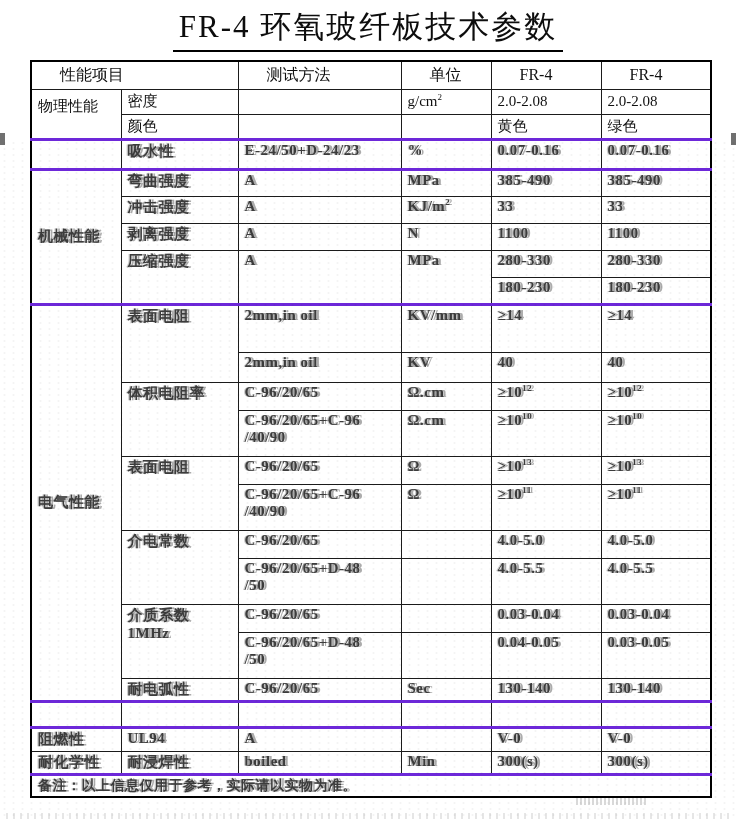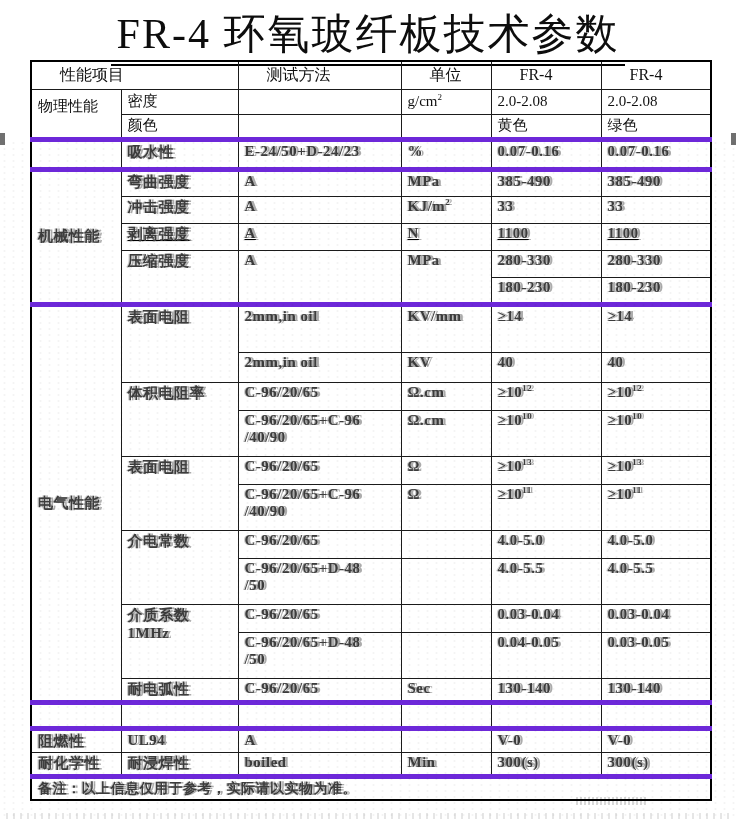--- a/index.html
+++ b/index.html
@@ -20,21 +20,21 @@
     pointer-events:none;
   }
   .scan-strip{
     position:absolute;left:6px;right:6px;height:6px;bottom:8px;
     background-image:repeating-linear-gradient(90deg, rgba(0,0,0,0.22) 0 2px, transparent 2px 7px);
     opacity:.45;
   }
   .title-wrap{position:absolute;top:6px;left:0;width:736px;text-align:center;}
   .title-wrap .t{
     display:inline-block;
-    font-size:42px;
+    font-size:31px;
     letter-spacing:2px;
     color:#0d0d0d;
     border-bottom:2px solid #000;
     padding:0 6px 2px 6px;
   }
   table.spec{
     position:absolute;top:60px;left:30px;
     width:680px;
     border-collapse:collapse;
     table-layout:fixed;
@@ -52,21 +52,21 @@
   .spec tr.clear td{color:#101010;vertical-align:middle;}
   .spec tr.ghost td{
     color:#3c3c3c;
     font-weight:bold;
     letter-spacing:.5px;
     text-shadow:2.5px 0 0 rgba(70,70,70,.45), -1.2px .4px 0 rgba(95,95,95,.32);
     filter:blur(.4px);
   }
   .spec td span{white-space:pre-line;}
   .spec sup{font-size:9px;line-height:1;}
-  .spec tr.thick td, .spec tr.thick th{border-top:5px solid #6d28d9;}
+  .spec tr.thick td, .spec tr.thick th{border-top:3px solid #6d28d9;}
   .spec td.grp{vertical-align:middle;}
   .spec td.grp-bottom{vertical-align:bottom;padding-bottom:15px;}
   .spec tr.notes td{font-size:14px;}
   
   .tick-l{position:absolute;left:0;top:133px;width:5px;height:12px;background:#333;opacity:.7;}
   .tick-r{position:absolute;right:0;top:133px;width:5px;height:12px;background:#333;opacity:.7;}
   .smudge{position:absolute;right:90px;bottom:22px;width:70px;height:8px;
     background-image:repeating-linear-gradient(90deg, rgba(0,0,0,.3) 0 2px, transparent 2px 4px);opacity:.5;}
 </style>
 </head>
@@ -128,21 +128,21 @@
           <td><span>385-490</span></td>
           <td><span>385-490</span></td>
         </tr>
         <tr class="ghost" style="height: 27px;">
           <td><span>冲击强度</span></td>
           <td><span>A</span></td>
           <td><span>KJ/m</span><sup>2</sup></td>
           <td><span>33</span></td>
           <td><span>33</span></td>
         </tr>
-        <tr class="ghost" style="height: 27px; text-decoration: underline;">
+        <tr class="ghost" style="height: 27px;">
           <td><span>剥离强度</span></td>
           <td><span>A</span></td>
           <td><span>N</span></td>
           <td><span>1100</span></td>
           <td><span>1100</span></td>
         </tr>
         <tr class="ghost" style="height: 27px;">
           <td rowspan="2"><span>压缩强度</span></td>
           <td rowspan="2"><span>A</span></td>
           <td rowspan="2"><span>MPa</span></td>

